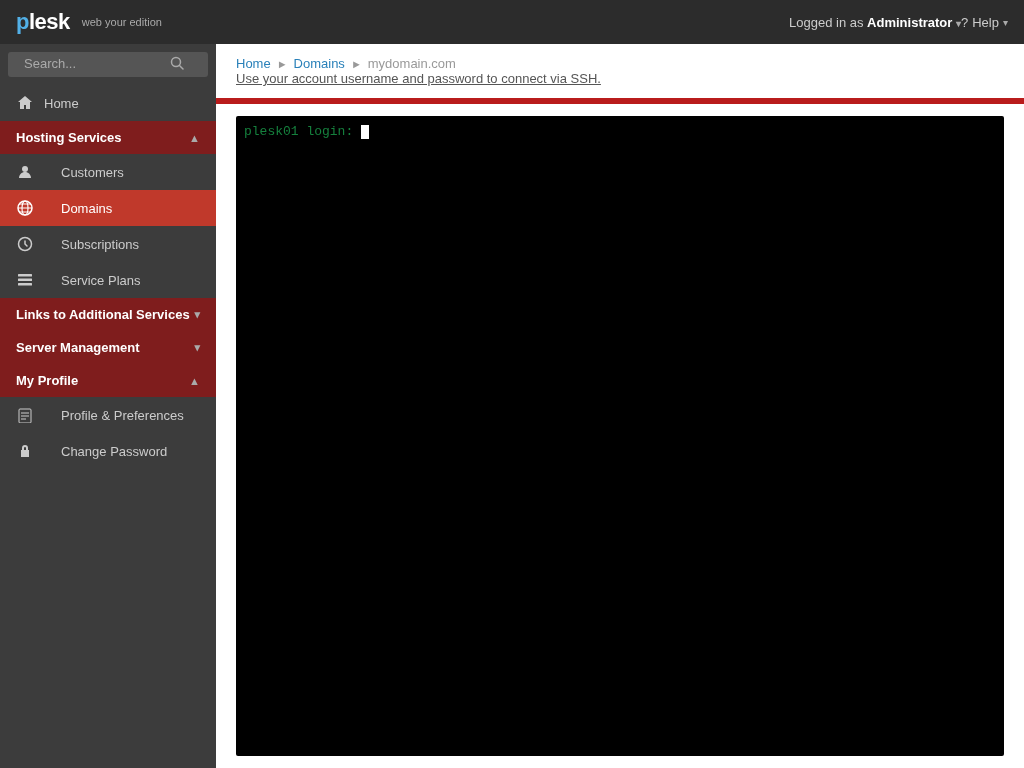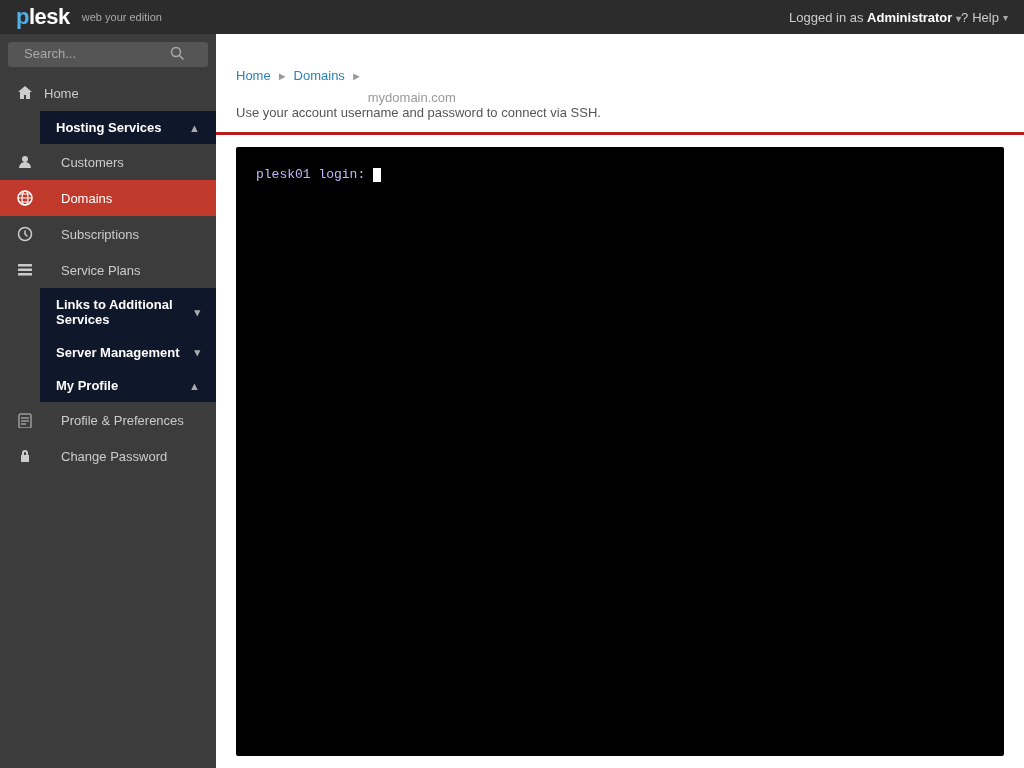--- a/index.html
+++ b/index.html
@@ -1,21 +1,21 @@
 <!DOCTYPE html>
 <html><head>
   <meta charset="utf-8">
   <style>
     * { margin: 0; padding: 0; box-sizing: border-box; }
     body { font-family: Arial, sans-serif; font-size: 14px; background: #f5f5f5; display: flex; flex-direction: column; height: 768px; width: 1024px; overflow: hidden; }
 
     
     .header {
       background: #2c2c2c;
-      height: 34px;
+      height: 44px;
       display: flex;
       align-items: center;
       justify-content: space-between;
       padding: 0 16px;
       flex-shrink: 0;
     }
     .header-logo {
       display: flex;
       align-items: center;
       gap: 8px;
@@ -116,22 +116,21 @@
 
     .nav-section-header {
       display: flex;
       align-items: center;
       justify-content: space-between;
       padding: 9px 16px;
       color: #fff;
       font-size: 13px;
       font-weight: bold;
       cursor: pointer;
-      background: #0f172a;
-      margin-left: 40px;
+      background: #7f1d1d;
     }
 
     .nav-icon {
       width: 18px;
       height: 18px;
       display: inline-flex;
       align-items: center;
       justify-content: center;
       flex-shrink: 0;
     }
@@ -171,46 +170,46 @@
     .breadcrumb-item {
       color: #2980b9;
       cursor: pointer;
     }
     .breadcrumb-sep {
       color: #999;
       font-size: 11px;
     }
     .breadcrumb-current {
       color: #999;
-      margin-top: 44px;
     }
 
     .page-title {
       padding: 8px 20px 12px;
       font-size: 22px;
       font-weight: normal;
       color: #333;
     }
 
     .page-description {
       padding: 0 20px 12px;
       font-size: 13px;
       color: #555;
-      border-bottom: 3px solid #b91c1c;
+      border-bottom: 6px solid #b91c1c;
+      text-decoration: underline;
     }
 
     .terminal-container {
       margin: 12px 20px;
       background: #000;
       flex: 1;
       border-radius: 2px;
-      padding: 20px;
+      padding: 8px;
       font-family: 'Courier New', Courier, monospace;
       font-size: 13px;
-      color: #c4b5fd;
+      color: #15803d;
       overflow: hidden;
     }
   </style>
 </head>
 <body>
 
 <div class="header">
   <div class="header-logo">
     <div class="plesk-logo">
       <span style="color:#52b0e7">p</span><span>lesk</span>

